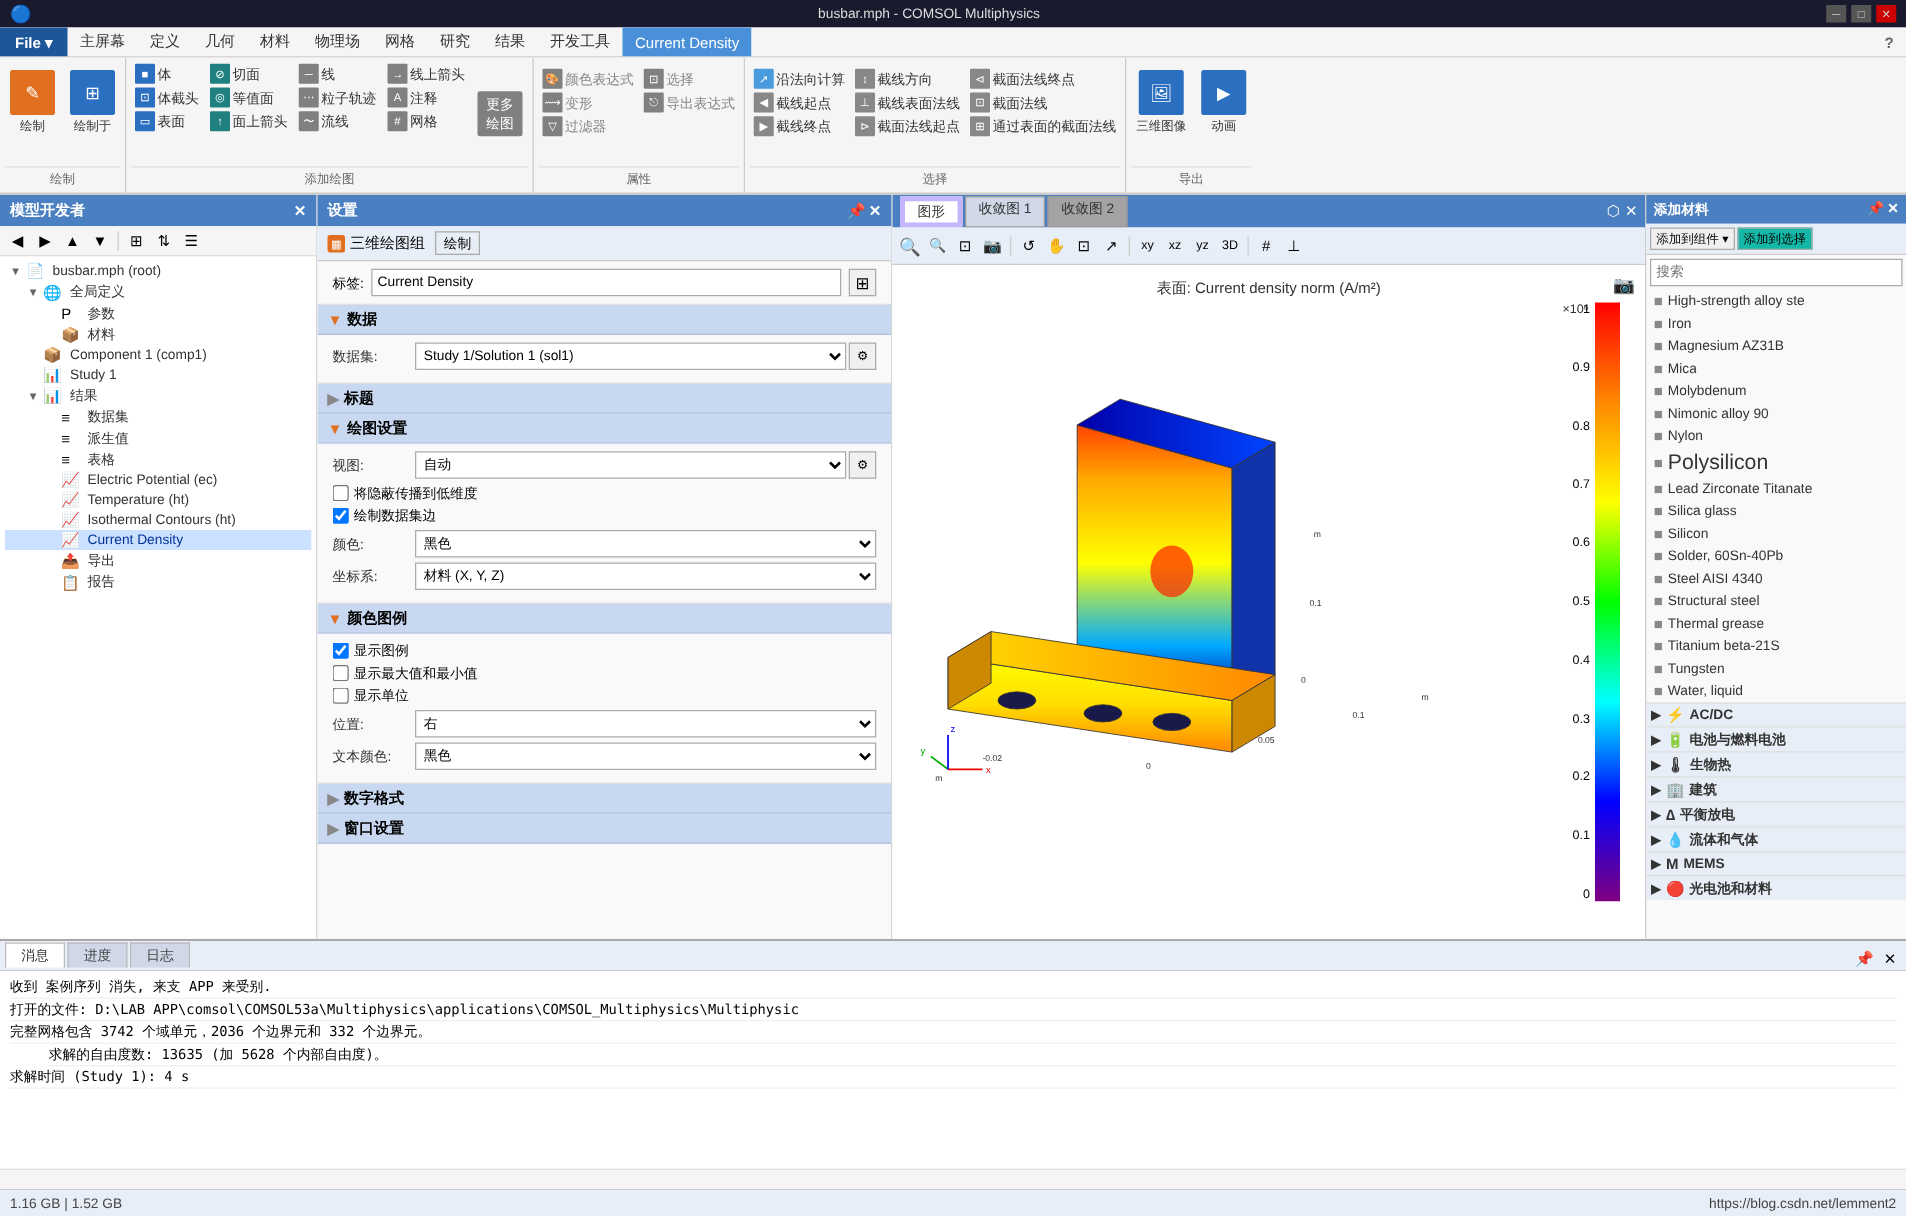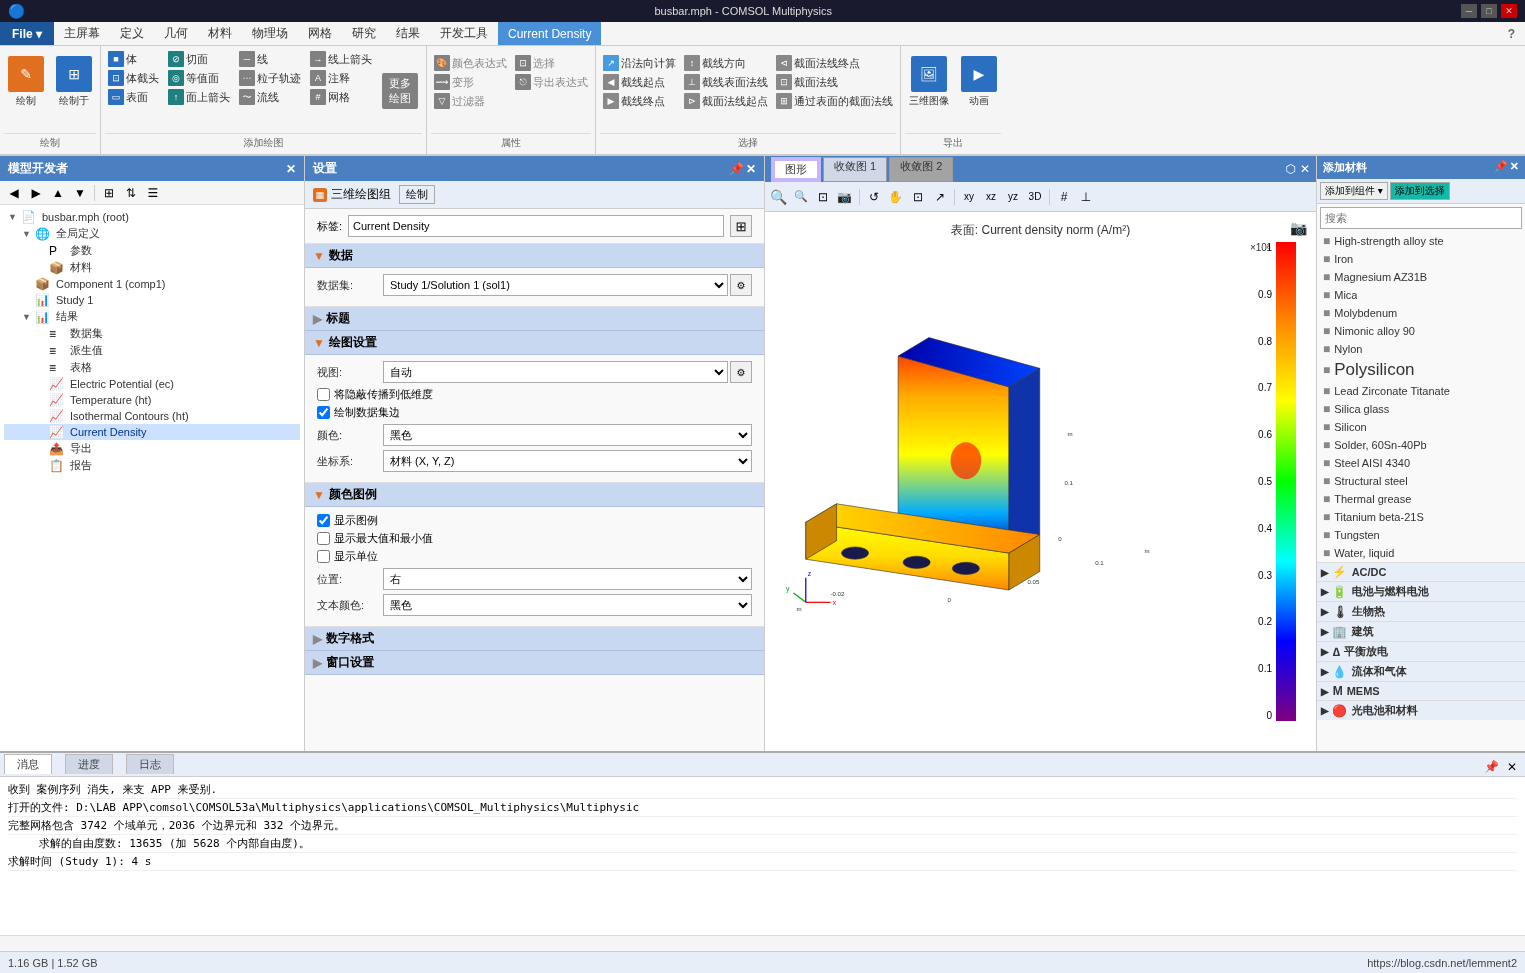--- a/index.html
+++ b/index.html
@@ -22,21 +22,21 @@
     .ribbon-group-label { font-size: 10px; color: #666; margin-top: auto; padding-top: 2px; border-top: 1px solid #ddd; width: 100%; text-align: center; }
     .ribbon-btn-large { display: flex; flex-direction: column; align-items: center; cursor: pointer; padding: 2px 4px; min-width: 40px; font-size: 10px; color: #333; }
     .ribbon-btn-large .icon { width: 32px; height: 32px; background: #888; margin-bottom: 2px; display: flex; align-items: center; justify-content: center; color: white; font-size: 14px; border-radius: 2px; }
     .ribbon-btn-small { display: flex; align-items: center; gap: 2px; cursor: pointer; padding: 1px 3px; font-size: 11px; color: #333; white-space: nowrap; }
     .ribbon-btn-small .icon-sm { width: 16px; height: 16px; background: #888; display: inline-flex; align-items: center; justify-content: center; color: white; font-size: 9px; border-radius: 1px; }
 
     
     #main { display: flex; height: calc(973px - 22px - 24px - 110px - 22px); }
 
     
-    #left-panel { width: 305px; background: white; border-right: 1px solid #ccc; display: flex; flex-direction: column; }
+    #left-panel { width: 254px; background: white; border-right: 1px solid #ccc; display: flex; flex-direction: column; }
     #left-panel-header { background: #4a7fc1; color: white; padding: 4px 8px; font-weight: bold; display: flex; justify-content: space-between; align-items: center; }
     #left-panel-toolbar { background: #f5f5f5; border-bottom: 1px solid #ddd; padding: 2px 4px; display: flex; gap: 2px; height: 24px; align-items: center; }
     #tree { flex: 1; overflow-y: auto; padding: 4px; }
     .tree-item { display: flex; align-items: center; gap: 3px; padding: 1px 2px; cursor: pointer; white-space: nowrap; }
     .tree-item.selected { background: #cce0ff; }
 
     
     #mid-panel { width: 460px; background: #f9f9f9; border-right: 1px solid #ccc; display: flex; flex-direction: column; }
     #mid-panel-header { background: #4a7fc1; color: white; padding: 4px 8px; font-weight: bold; display: flex; justify-content: space-between; align-items: center; }
     #mid-panel-sub { background: #e8eef7; padding: 4px 8px; border-bottom: 1px solid #ccc; display: flex; align-items: center; gap: 4px; }
@@ -56,21 +56,21 @@
     #viz-panel { flex: 1; background: white; display: flex; flex-direction: column; }
     #viz-header { background: #4a7fc1; color: white; padding: 4px 8px; display: flex; align-items: center; gap: 8px; }
     #viz-tabs { display: flex; gap: 2px; }
     .viz-tab { padding: 2px 10px; cursor: pointer; font-size: 11px; border: 1px solid #999; background: #e8eef7; color: #333; }
     #viz-toolbar { background: #f0f0f0; border-bottom: 1px solid #ccc; padding: 2px 4px; display: flex; gap: 2px; align-items: center; height: 28px; }
     #viz-content { flex: 1; background: #fff; position: relative; display: flex; }
 
     
     #bottom-panel { height: 200px; background: white; border-top: 2px solid #aaa; display: flex; flex-direction: column; }
     #bottom-tabs { background: #e8eef7; border-bottom: 1px solid #ccc; display: flex; gap: 0; height: 24px; padding: 2px 4px; align-items: flex-end; }
-    .bottom-tab { padding: 2px 12px; cursor: pointer; font-size: 11px; border: 1px solid #bbb; border-bottom: none; background: #d0d8e8; color: #444; margin-right: 13px; }
+    .bottom-tab { padding: 2px 12px; cursor: pointer; font-size: 11px; border: 1px solid #bbb; border-bottom: none; background: #d0d8e8; color: #444; margin-right: 2px; }
     .bottom-tab.active { background: white; color: #333; }
     #console { flex: 1; overflow-y: auto; padding: 4px 8px; font-size: 11px; background: white; font-family: monospace; }
 
     
     #mat-panel { width: 209px; background: #f9f9f9; border-left: 1px solid #ccc; display: flex; flex-direction: column; }
     #mat-header { background: #4a7fc1; color: white; padding: 4px 6px; font-weight: bold; font-size: 11px; display: flex; justify-content: space-between; }
     #mat-toolbar { background: #e8eef7; padding: 2px 4px; border-bottom: 1px solid #ccc; display: flex; gap: 2px; font-size: 11px; }
     #mat-search { padding: 4px; }
     #mat-search input { width: 100%; height: 22px; border: 1px solid #aaa; padding: 0 4px; font-size: 11px; }
     #mat-list { flex: 1; overflow-y: auto; }

